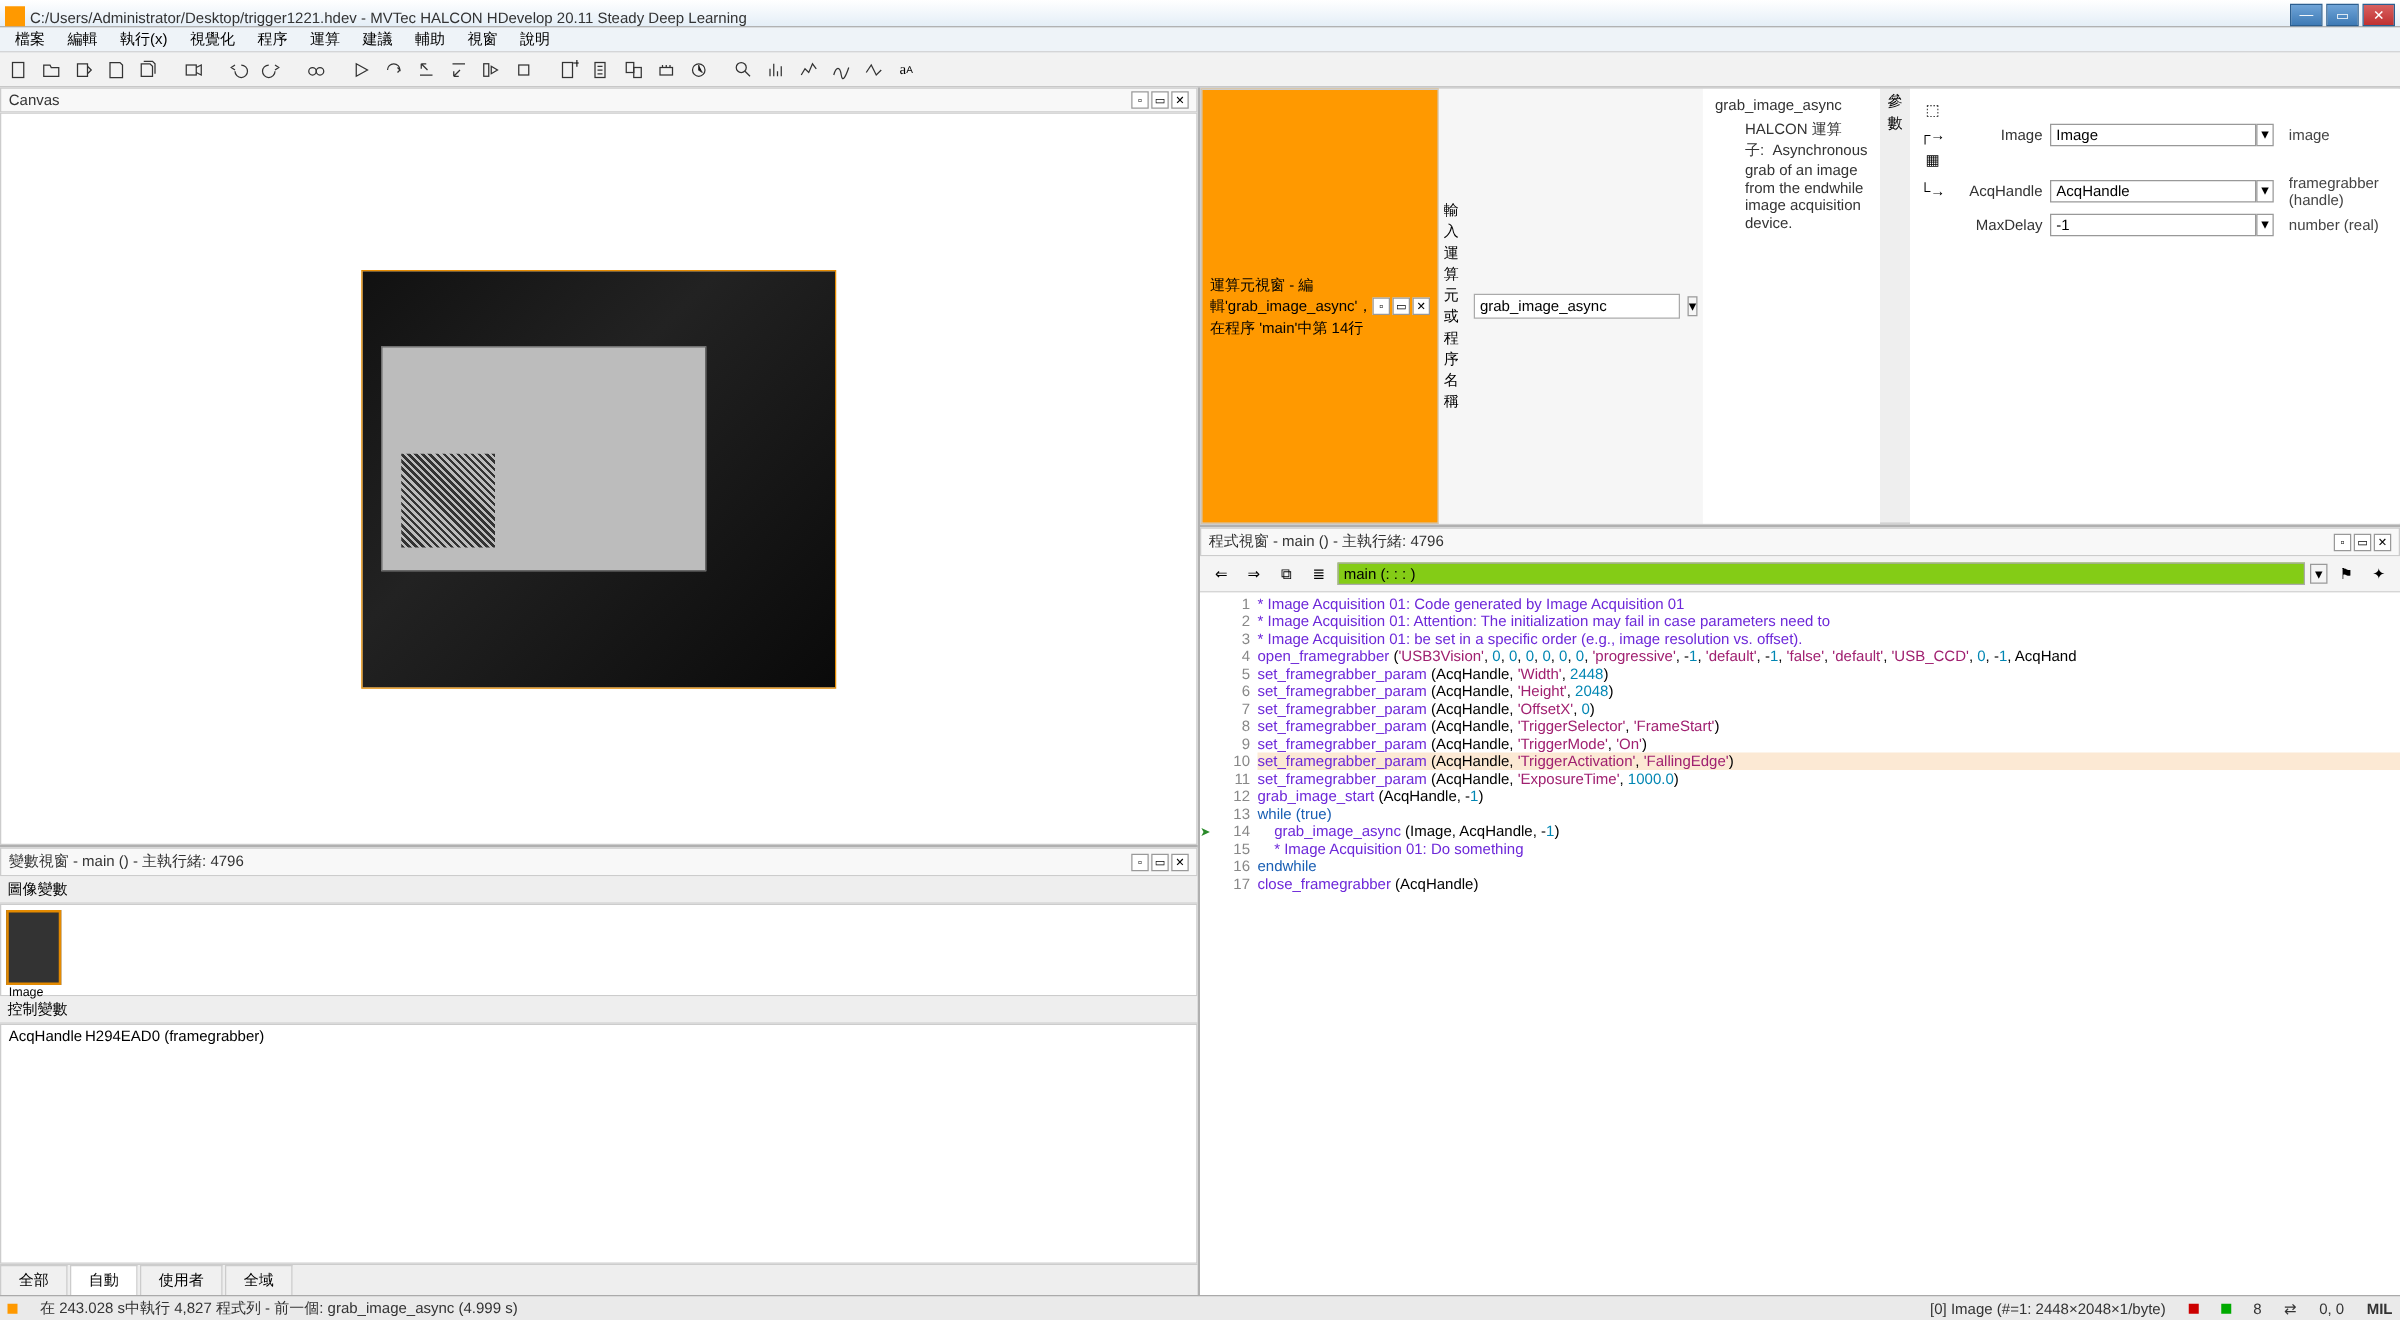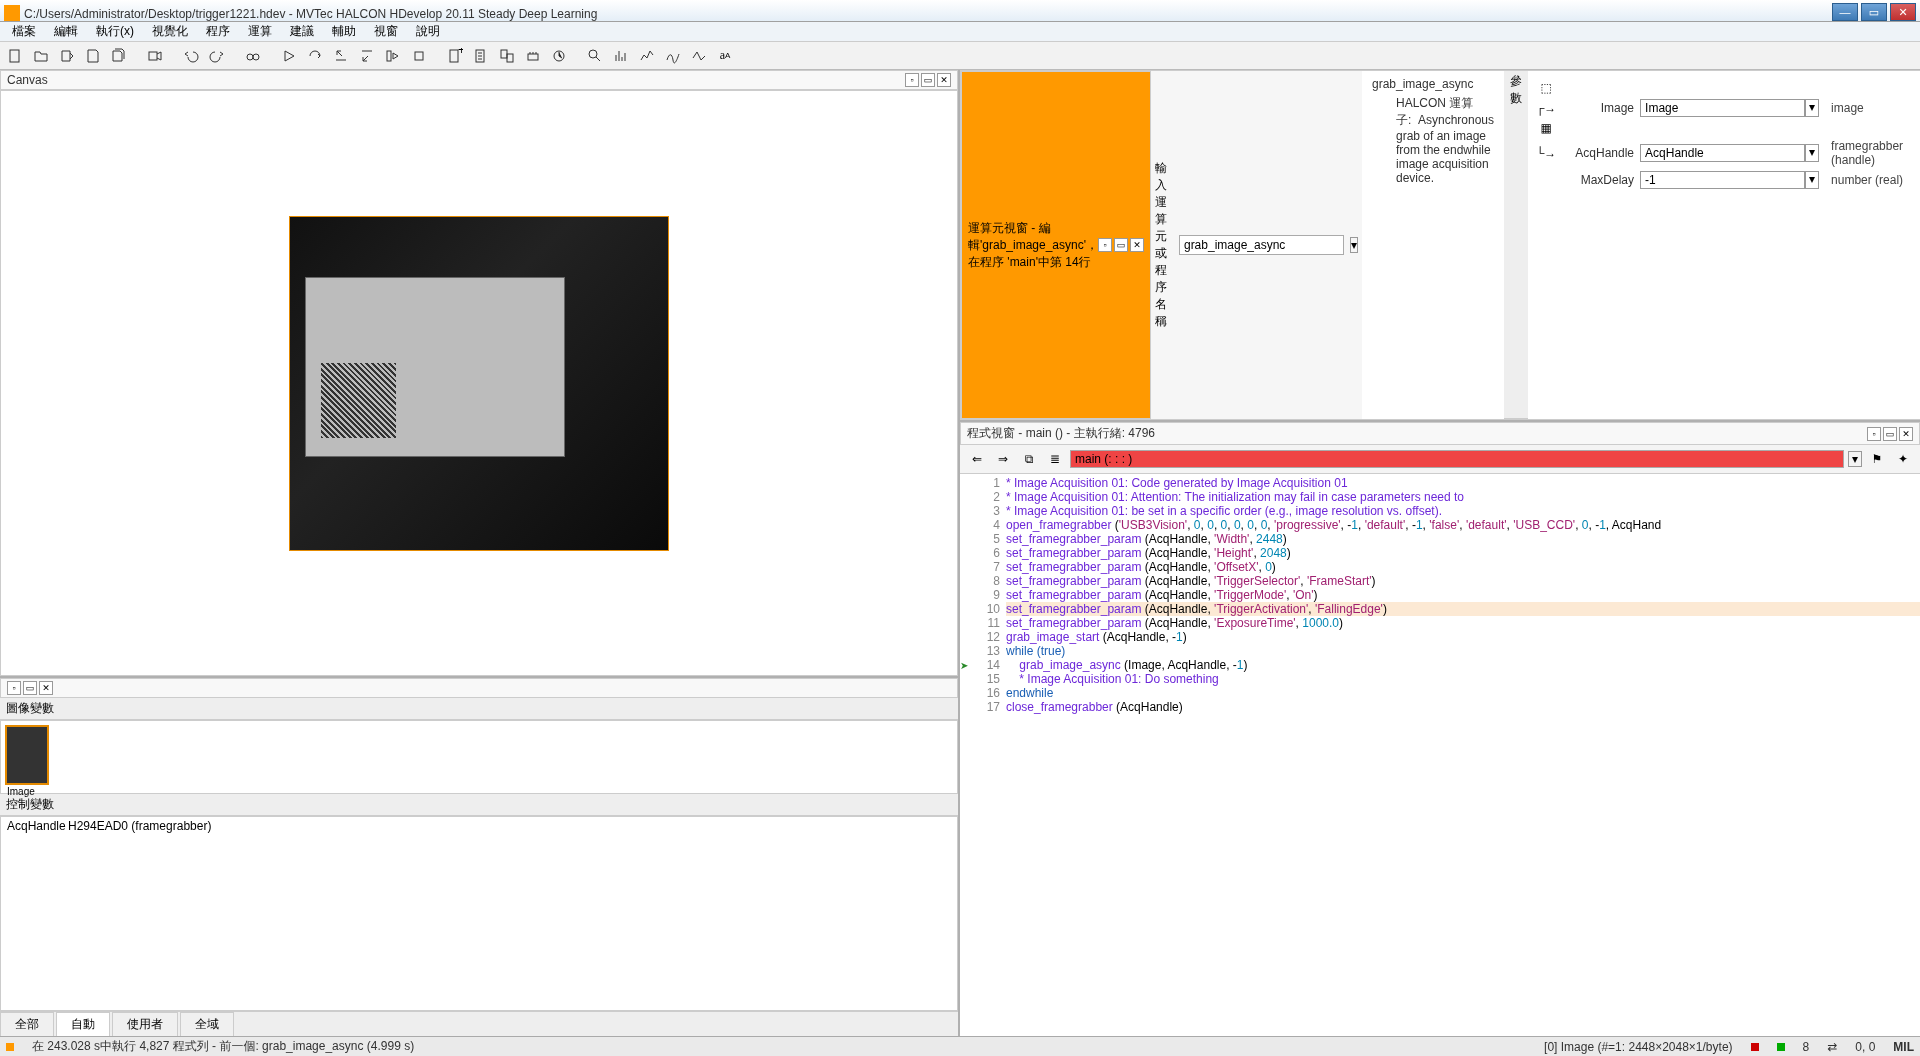--- a/index.html
+++ b/index.html
@@ -52,21 +52,21 @@
 .param-lbl{width:70px;text-align:right;color:#333}
 .param-field{flex:1;display:flex}
 .param-field>input{flex:1;border:1px solid #999;padding:1px 4px;background:#fff}
 .param-type{width:110px;padding-left:6px;color:#444}
 .adv-row{display:flex;align-items:center;padding:4px 10px;border-top:1px solid #ccc;background:#f8f8f8;gap:6px}
 .op-btns{display:flex;padding:4px;gap:10px;border-top:1px solid #ccc;background:#f8f8f8}
 .op-btns>button{flex:1;padding:3px;border:1px solid #999;background:linear-gradient(#fff,#e0e0e0);cursor:pointer}
 .op-btns>button.active{background:linear-gradient(#ffe4b8,#ffc879);border:1px solid #e08000}
 .code-window{flex:1;display:flex;flex-direction:column;border-top:2px solid #b0b0b0;min-height:0}
 .code-toolbar{display:flex;align-items:center;padding:3px 6px;background:#f4f4f4;gap:4px;border-bottom:1px solid #ccc}
-.code-sel{flex:1;border:1px solid #aaa;padding:1px 4px;background:#ef4444}
+.code-sel{flex:1;border:1px solid #aaa;padding:1px 4px;background:#84cc16}
 .code-area{flex:1;background:#fff;overflow:auto;font-family:Consolas,monospace;font-size:12px;padding:2px 0;white-space:pre}
 .code-line{display:flex}
 .ln{width:28px;text-align:right;color:#888;padding-right:6px;user-select:none}
 .gutter{width:18px}
 .gutter.arrow::before{content:"➤";color:#2a8a2a;font-size:10px}
 .cl{flex:1}
 .kw{color:#1a5fb4}
 .cm{color:#6d28d9}
 .str{color:#a02070}
 .num{color:#0086b3}
@@ -259,20 +259,21 @@
       </div>
     </div>
     <div class="canvas-area">
       <div class="canvas-img">
           <div class="plate"></div>
         </div>
     </div>
 
     <div class="var-window">
       <div class="panel-header">
+        <span class="title">變數視窗 - main () - 主執行緒: 4796</span>
         <div class="panel-btns">
           <div>▫</div>
           <div>▭</div>
           <div>✕</div>
         </div>
       </div>
       <div class="var-sub1">圖像變數</div>
       <div class="thumb-area">
         <div class="thumb">
             <span class="thumb-lbl">Image</span>

